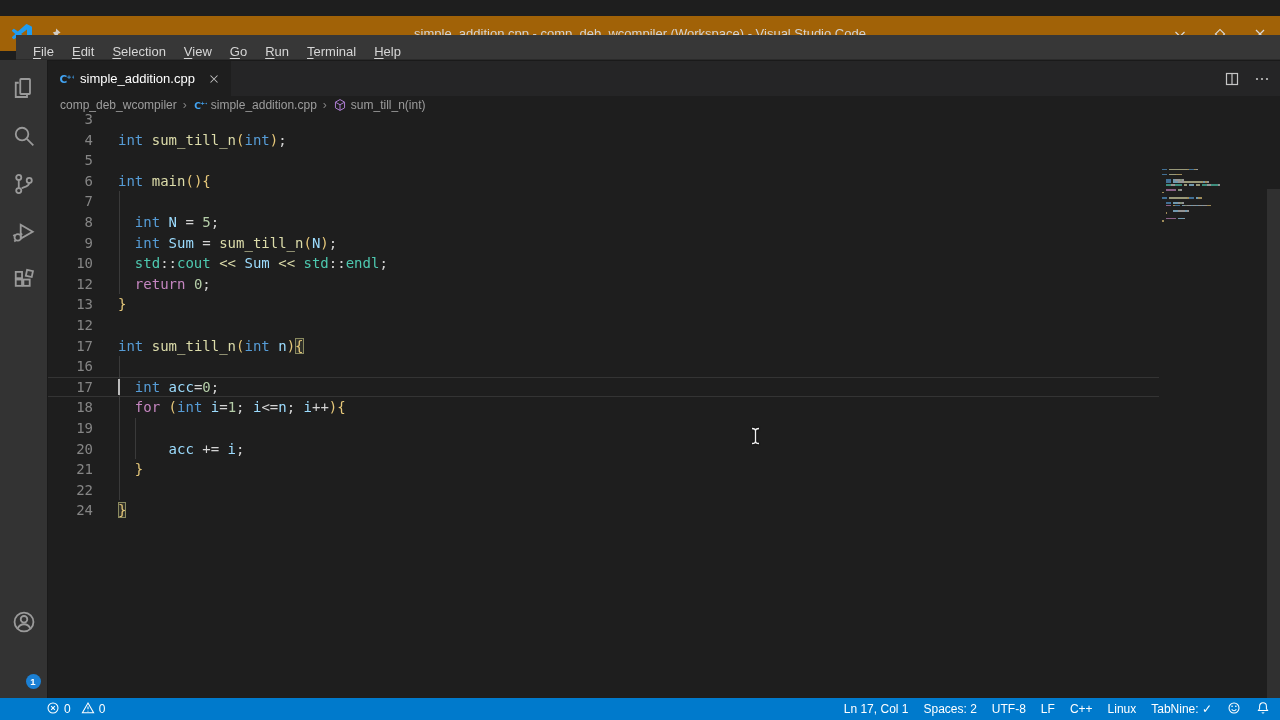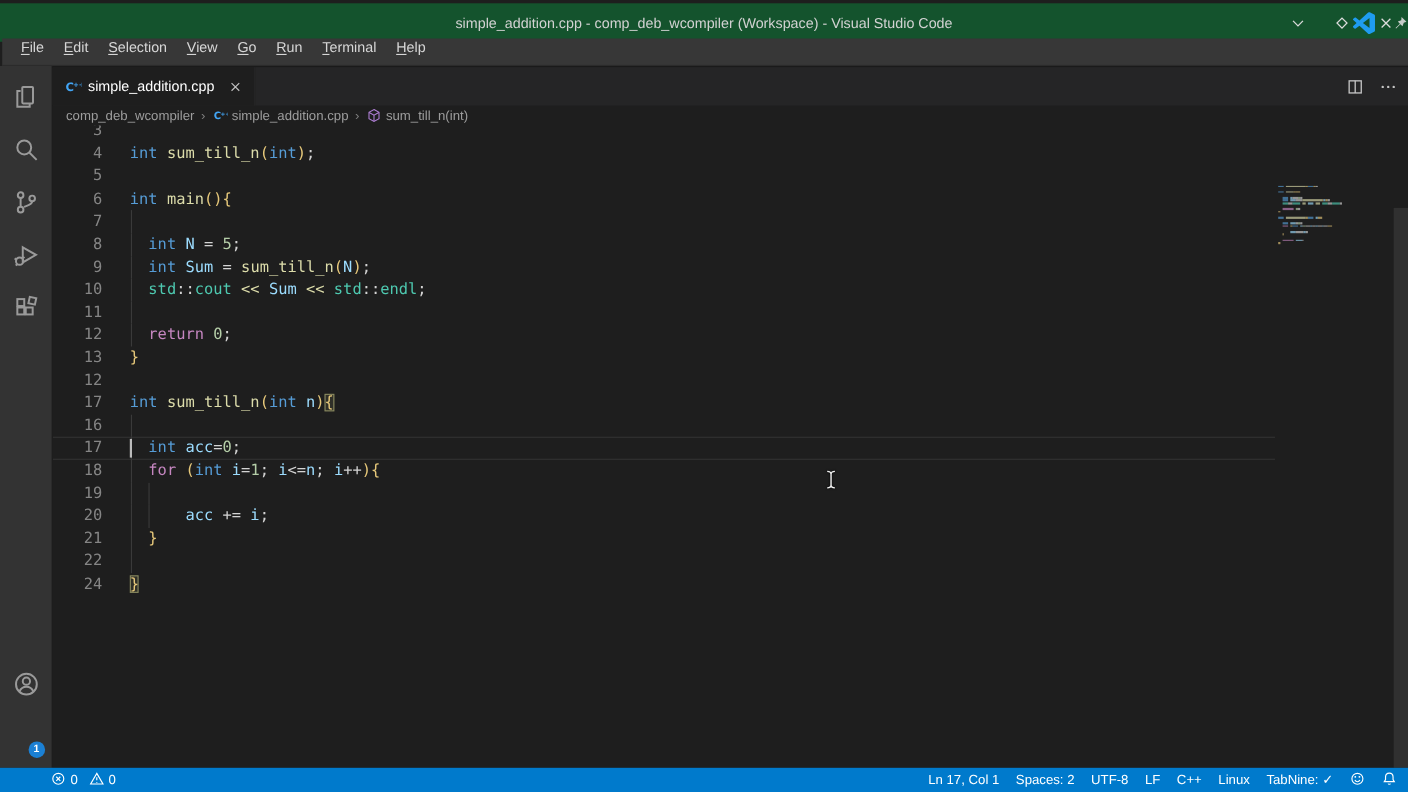--- a/index.html
+++ b/index.html
@@ -1,29 +1,29 @@
 <!DOCTYPE html>
 <html><head>
 <meta charset="utf-8">
 <style>
   * { margin:0; padding:0; box-sizing:border-box; }
   html,body { width:1280px; height:720px; overflow:hidden; }
   body { background:#1e1e1e; font-family:"Liberation Sans",sans-serif; color:#cccccc; position:relative; }
 
   
-  .titlebar { position:absolute; top:3px; left:0; right:0; height:35px; background:#14532d; display:flex; align-items:center;justify-content:flex-end; }
+  .titlebar { position:absolute; top:16px; left:0; right:0; height:35px; background:#a16207; display:flex; align-items:center; }
   .vscode-logo { width:20px; height:20px; margin-left:12px; }
   .pin { width:14px; height:14px; margin-left:16px; opacity:.9; }
   .win-title { position:absolute; left:0; right:0; text-align:center; font-size:13px; color:#d2d2d2; pointer-events:none; }
   .win-controls { position:absolute; right:12px; display:flex; gap:24px; align-items:center; }
   .win-btn { width:16px; height:16px; color:#dadada; }
   .win-btn svg { width:16px; height:16px; }
 
   
-  .menubar { position:absolute; top:35px; left:2px; right:0; height:25px; background:#373737; display:flex; align-items:flex-start; padding-left:8px; font-size:13px; color:#d6d6d6; border-bottom:1px solid #2b2b2b; }
+  .menubar { position:absolute; top:35px; left:16px; right:0; height:25px; background:#373737; display:flex; align-items:flex-end; padding-left:8px; font-size:13px; color:#d6d6d6; border-bottom:1px solid #2b2b2b; }
   .menu-item { padding:0 9px; cursor:default; }
   .menu-item u { text-underline-offset:2px; }
 
   
   .activitybar { position:absolute; top:60px; left:0; width:48px; bottom:22px; background:#333333; display:flex; flex-direction:column; align-items:center; padding-top:6px; border-right:1px solid #1a1a1a; }
   .ab-item { width:48px; height:48px; display:flex; align-items:center; justify-content:center; color:#9a9a9a; position:relative; }
   .ab-item svg { width:24px; height:24px; }
   .ab-bottom { margin-top:auto; display:flex; flex-direction:column; align-items:center; margin-bottom:2px; }
   .ab-badge { position:absolute; right:7px; bottom:7px; min-width:15px; height:15px; border-radius:50%; background:#1b80d4; color:#fff; font-size:9.5px; display:flex; align-items:center; justify-content:center; font-weight:bold; }
 
@@ -214,21 +214,20 @@
   <div class="code">
     <div class="code-inner" id="code-inner">
         <div class="row"><span class="gutter">3</span><span class="codetext"></span></div>
         <div class="row"><span class="gutter">4</span><span class="codetext"><span class="kw">int</span><span class="pl"> </span><span class="fn">sum_till_n</span><span class="br">(</span><span class="kw">int</span><span class="br">)</span><span class="pl">;</span></span></div>
         <div class="row"><span class="gutter">5</span><span class="codetext"></span></div>
         <div class="row"><span class="gutter">6</span><span class="codetext"><span class="kw">int</span><span class="pl"> </span><span class="fn">main</span><span class="br">(</span><span class="br">)</span><span class="br">{</span></span></div>
         <div class="row"><span class="gutter">7</span><span class="guide" style="left: 70.5px;"></span><span class="codetext"></span></div>
         <div class="row"><span class="gutter">8</span><span class="guide" style="left: 70.5px;"></span><span class="codetext"><span class="pl">  </span><span class="kw">int</span><span class="pl"> </span><span class="var">N</span><span class="pl"> = </span><span class="num">5</span><span class="pl">;</span></span></div>
         <div class="row"><span class="gutter">9</span><span class="guide" style="left: 70.5px;"></span><span class="codetext"><span class="pl">  </span><span class="kw">int</span><span class="pl"> </span><span class="var">Sum</span><span class="pl"> = </span><span class="fn">sum_till_n</span><span class="br">(</span><span class="var">N</span><span class="br">)</span><span class="pl">;</span></span></div>
         <div class="row"><span class="gutter">10</span><span class="guide" style="left: 70.5px;"></span><span class="codetext"><span class="pl">  </span><span class="ty">std</span><span class="pl">::</span><span class="ty">cout</span><span class="pl"> </span><span class="op">&lt;&lt;</span><span class="pl"> </span><span class="var">Sum</span><span class="pl"> </span><span class="op">&lt;&lt;</span><span class="pl"> </span><span class="ty">std</span><span class="pl">::</span><span class="ty">endl</span><span class="pl">;</span></span></div>
-        <div class="row"><span class="gutter">11</span><span class="guide" style="left: 70.5px;"></span><span class="codetext"></span></div>
         <div class="row"><span class="gutter">12</span><span class="guide" style="left: 70.5px;"></span><span class="codetext"><span class="pl">  </span><span class="ctl">return</span><span class="pl"> </span><span class="num">0</span><span class="pl">;</span></span></div>
         <div class="row"><span class="gutter">13</span><span class="codetext"><span class="br">}</span></span></div>
         <div class="row"><span class="gutter">12</span><span class="codetext"></span></div>
         <div class="row"><span class="gutter">17</span><span class="codetext"><span class="kw">int</span><span class="pl"> </span><span class="fn">sum_till_n</span><span class="br">(</span><span class="kw">int</span><span class="pl"> </span><span class="var">n</span><span class="br">)</span><span class="br match">{</span></span></div>
         <div class="row"><span class="gutter">16</span><span class="guide" style="left: 70.5px;"></span><span class="codetext"></span></div>
         <div class="row current"><span class="gutter">17</span><span class="guide" style="left: 70.5px;"></span><span class="codetext"><span class="pl">  </span><span class="kw">int</span><span class="pl"> </span><span class="var">acc</span><span class="pl">=</span><span class="num">0</span><span class="pl">;</span></span><span class="cursor"></span></div>
         <div class="row"><span class="gutter">18</span><span class="guide" style="left: 70.5px;"></span><span class="codetext"><span class="pl">  </span><span class="ctl">for</span><span class="pl"> </span><span class="br">(</span><span class="kw">int</span><span class="pl"> </span><span class="var">i</span><span class="pl">=</span><span class="num">1</span><span class="pl">; </span><span class="var">i</span><span class="pl">&lt;=</span><span class="var">n</span><span class="pl">; </span><span class="var">i</span><span class="pl">++</span><span class="br">)</span><span class="br">{</span></span></div>
         <div class="row"><span class="gutter">19</span><span class="guide" style="left: 70.5px;"></span><span class="guide" style="left: 87.3px;"></span><span class="codetext"></span></div>
         <div class="row"><span class="gutter">20</span><span class="guide" style="left: 70.5px;"></span><span class="guide" style="left: 87.3px;"></span><span class="codetext"><span class="pl">      </span><span class="var">acc</span><span class="pl"> += </span><span class="var">i</span><span class="pl">;</span></span></div>
         <div class="row"><span class="gutter">21</span><span class="guide" style="left: 70.5px;"></span><span class="codetext"><span class="pl">  </span><span class="br">}</span></span></div>

